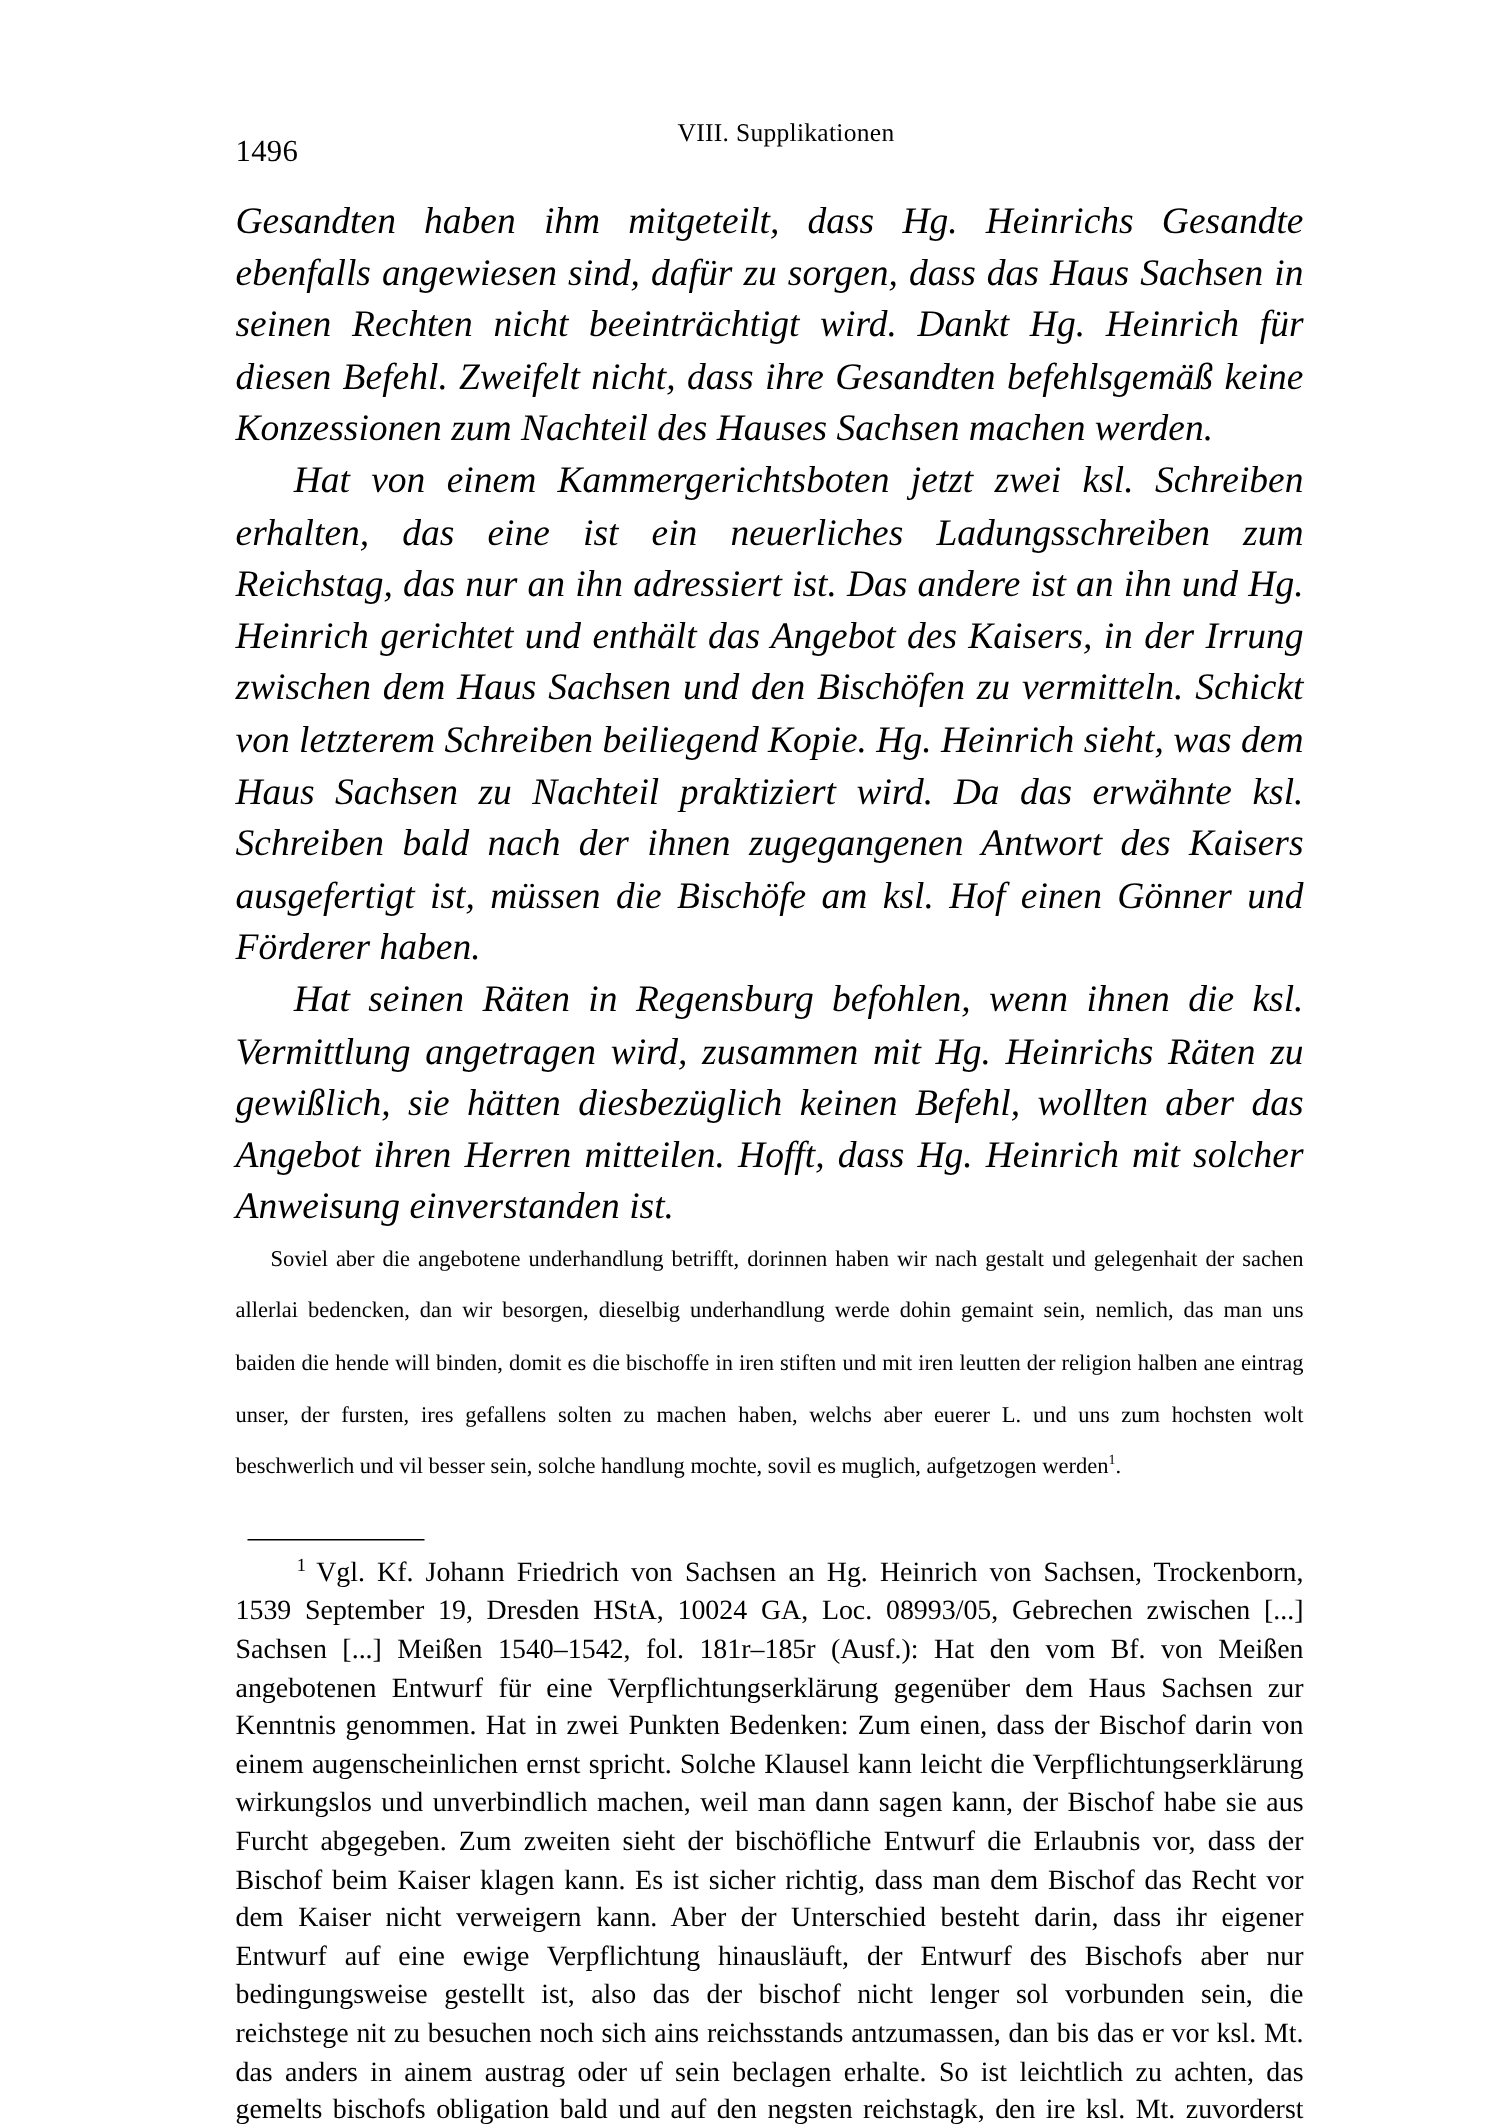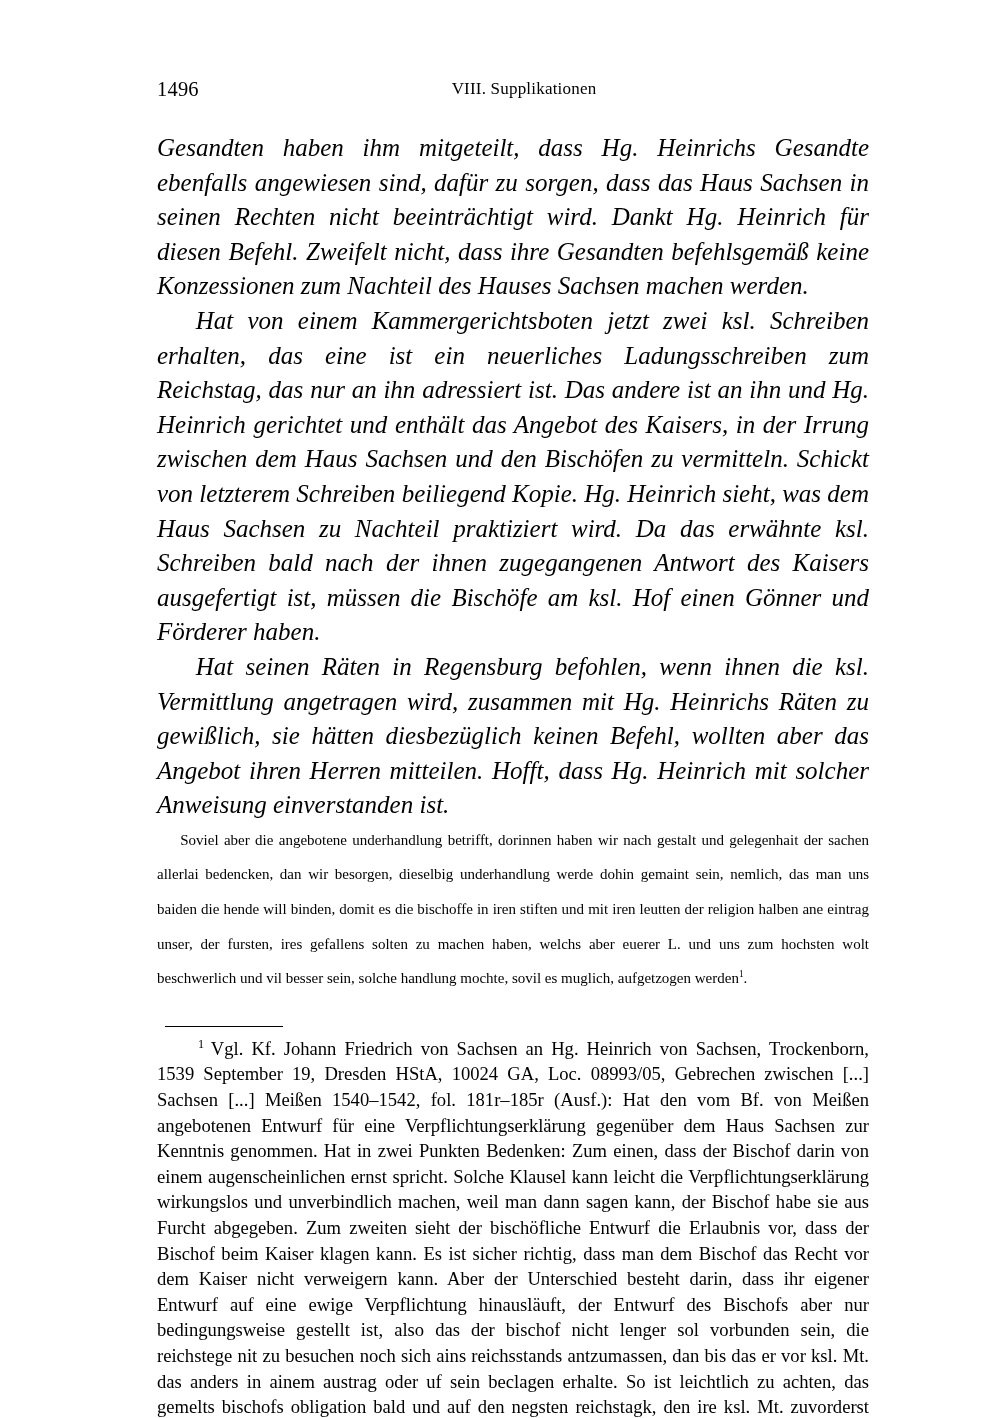--- a/index.html
+++ b/index.html
@@ -31,21 +31,21 @@
   .runhead {
     position: relative;
     height: 30px;
     font-size: 20.5px;
     line-height: 30px;
     letter-spacing: 0.2px;
   }
   .runhead .folio {
     position: absolute;
     left: 0;
-    top: 0;
+    top: 12px;
   }
   .runhead .sectiontitle {
     position: absolute;
     left: 0;
     right: 0;
     top: 0;
     text-align: center;
     padding-left: 22px;
     font-size: 17px;
   }

